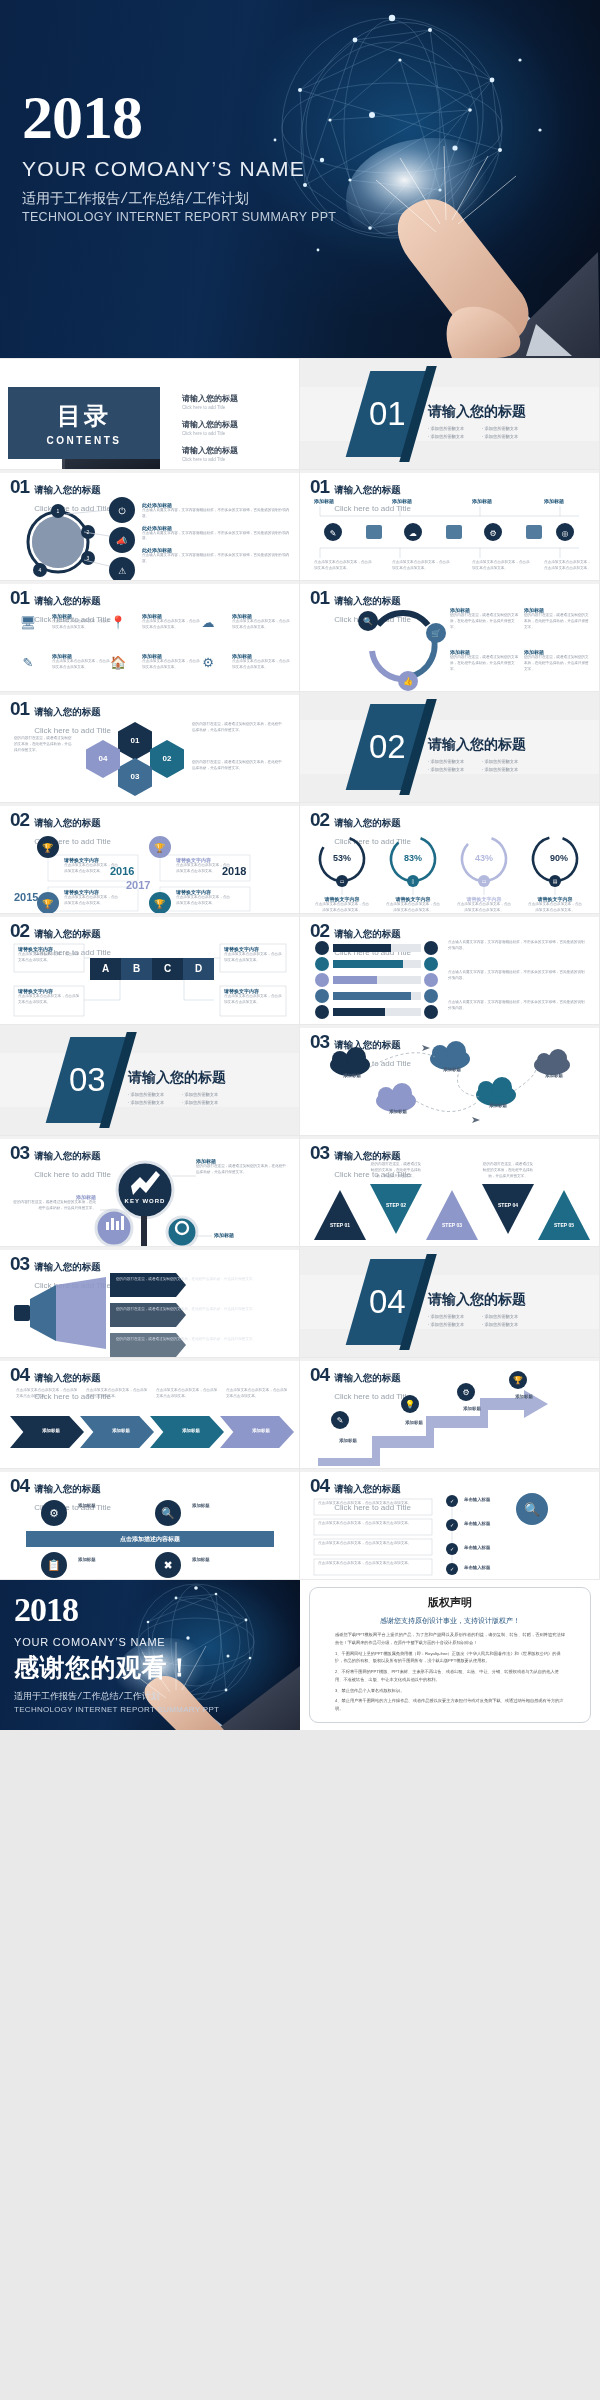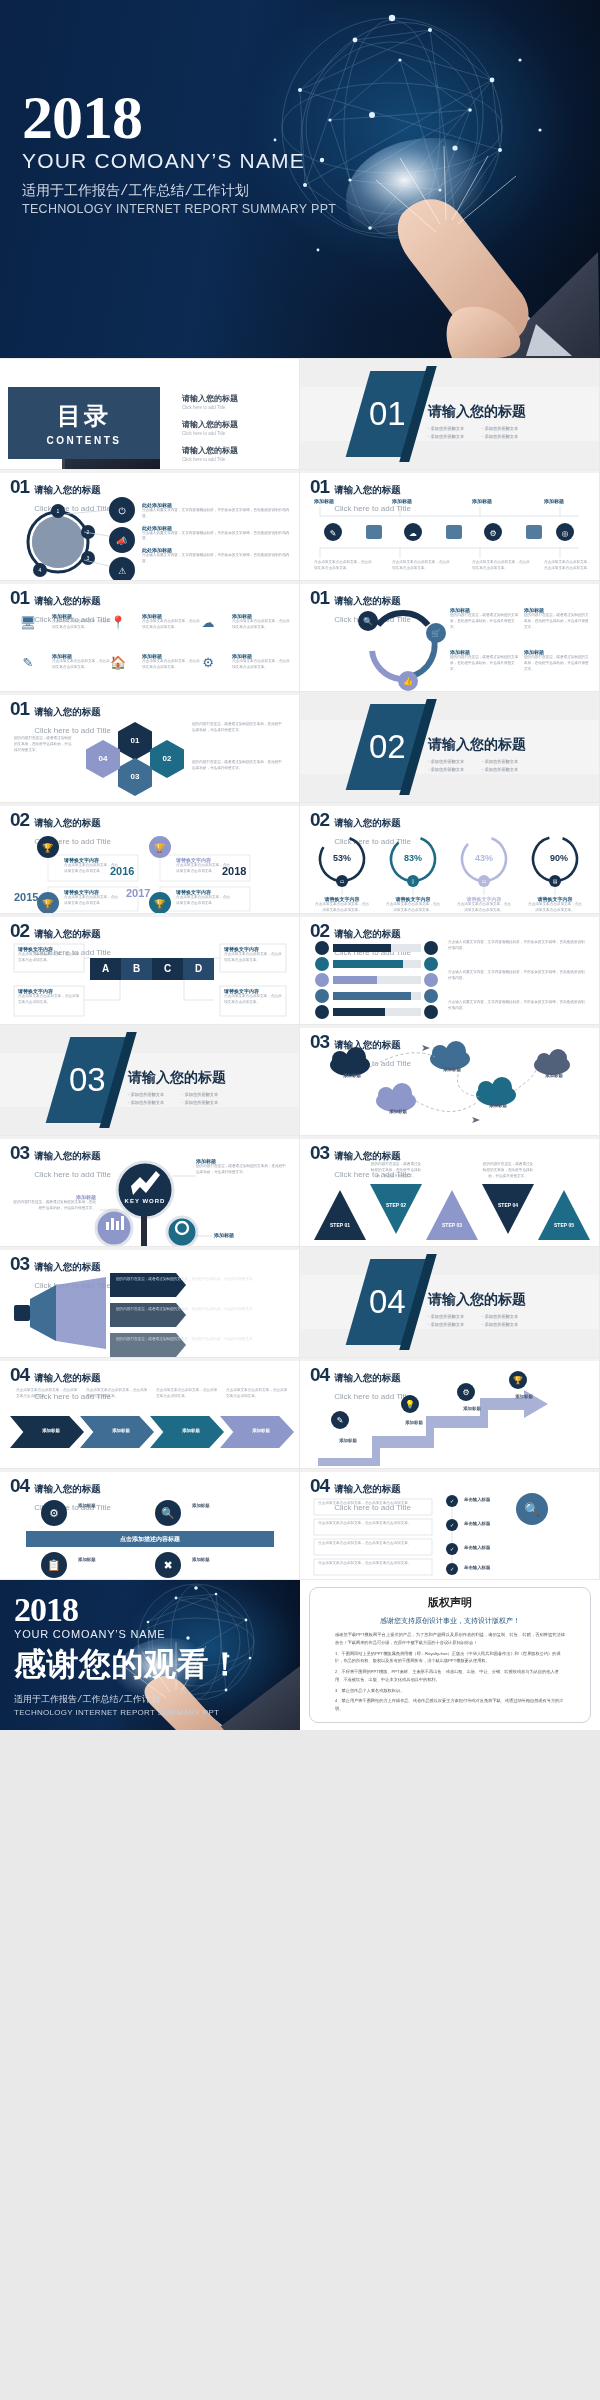--- a/index.html
+++ b/index.html
@@ -31,21 +31,21 @@
       linear-gradient(100deg, #0a2347 0%, #0c2a52 38%, #091c36 62%, #060f1f 100%);
     overflow: hidden;
   }
   .title-slide .net { position:absolute; inset:0; }
   .title-slide .txt { position: absolute; left: 22px; top: 88px; z-index: 4;}
   .yr {
     font-size: 62px; font-weight: 700; color: #fff; letter-spacing: -1px;
     line-height: .95; font-family: "Liberation Serif", serif;
   }
   .co {
-    font-size: 21px; color: #e9eef5; letter-spacing: 1.2px; margin-top: 2px;
+    font-size: 21px; color: #e9eef5; letter-spacing: 1.2px; margin-top: 10px;
     font-weight: 300;
   }
   .maintitle {
     font-size: 31px; font-weight: 700; color: #fff; margin-top: 3px; letter-spacing: .5px;
   }
   .sub-cn { font-size: 14px; color: #d2dbe6; margin-top: 9px; font-family: Liberation Mono, monospace; }
   .sub-en { font-size: 12.5px; color: #c3cedc; letter-spacing: .3px; margin-top: 2px; }
 
   .hand-wrap { position:absolute; right:0; bottom:0; width: 260px; height: 230px; z-index:3;}
 
@@ -53,21 +53,21 @@
   .end-slide { height: 150px; display:flex; }
   .end-left {
     width: 300px; height: 150px; position: relative; overflow: hidden;
     background:
       radial-gradient(ellipse 160px 130px at 70% 45%, rgba(22,85,135,.8) 0%, rgba(10,40,80,.25) 55%, rgba(5,20,45,0) 78%),
       linear-gradient(100deg, #0a2347 0%, #0c2a52 40%, #091c36 65%, #060f1f 100%);
   }
   .end-left .txt { position:absolute; left: 14px; top: 14px; z-index:4;}
   .end-left .yr { font-size: 34px; }
   .end-left .co { font-size: 11px; letter-spacing: .8px;}
-  .end-left .maintitle { font-size: 32px; }
+  .end-left .maintitle { font-size: 25px; }
   .end-left .sub-cn { font-size: 9px; margin-top: 6px;}
   .end-left .sub-en { font-size: 8px; }
 
   .copyright {
     width: 300px; height: 150px; background:#fff; padding: 7px 9px;
   }
   .cr-box {
     border: 1px solid #cfd4da; border-radius: 9px; height: 100%;
     padding: 7px 25px; overflow: hidden;
   }
@@ -540,21 +540,21 @@
           <div class="mini-t">请替换文字内容</div>
           <div class="mini-p">点击添加文本点击添加文本，点击添加文本点击添加文本。</div>
         </div>
       <div style="position:absolute;left:176px;top:86px;width:56px">
           <div class="mini-t">请替换文字内容</div>
           <div class="mini-p">点击添加文本点击添加文本，点击添加文本点击添加文本。</div>
         </div>
       <div style="position:absolute;left:110px;top:62px;font-size:11px;font-weight:700;color:#1d6b86">2016</div>
       <div style="position:absolute;left:222px;top:62px;font-size:11px;font-weight:700;color:#17304b">2018</div>
       <div style="position:absolute;left:14px;top:88px;font-size:11px;font-weight:700;color:#3f6d93">2015</div>
-      <div style="position:absolute;left:126px;top:84px;font-size:11px;font-weight:700;color:#8e97c9">2017</div>
+      <div style="position:absolute;left:126px;top:76px;font-size:11px;font-weight:700;color:#8e97c9">2017</div>
     </div>
 
     <div class="slide">
       <div class="hdr-rule"></div>
       <div class="shead">
         <span class="num">02</span>
         <span class="tt">
           <span class="t1">请输入您的标题</span><br>
           <span class="t2">Click here to add Title</span>
         </span>

